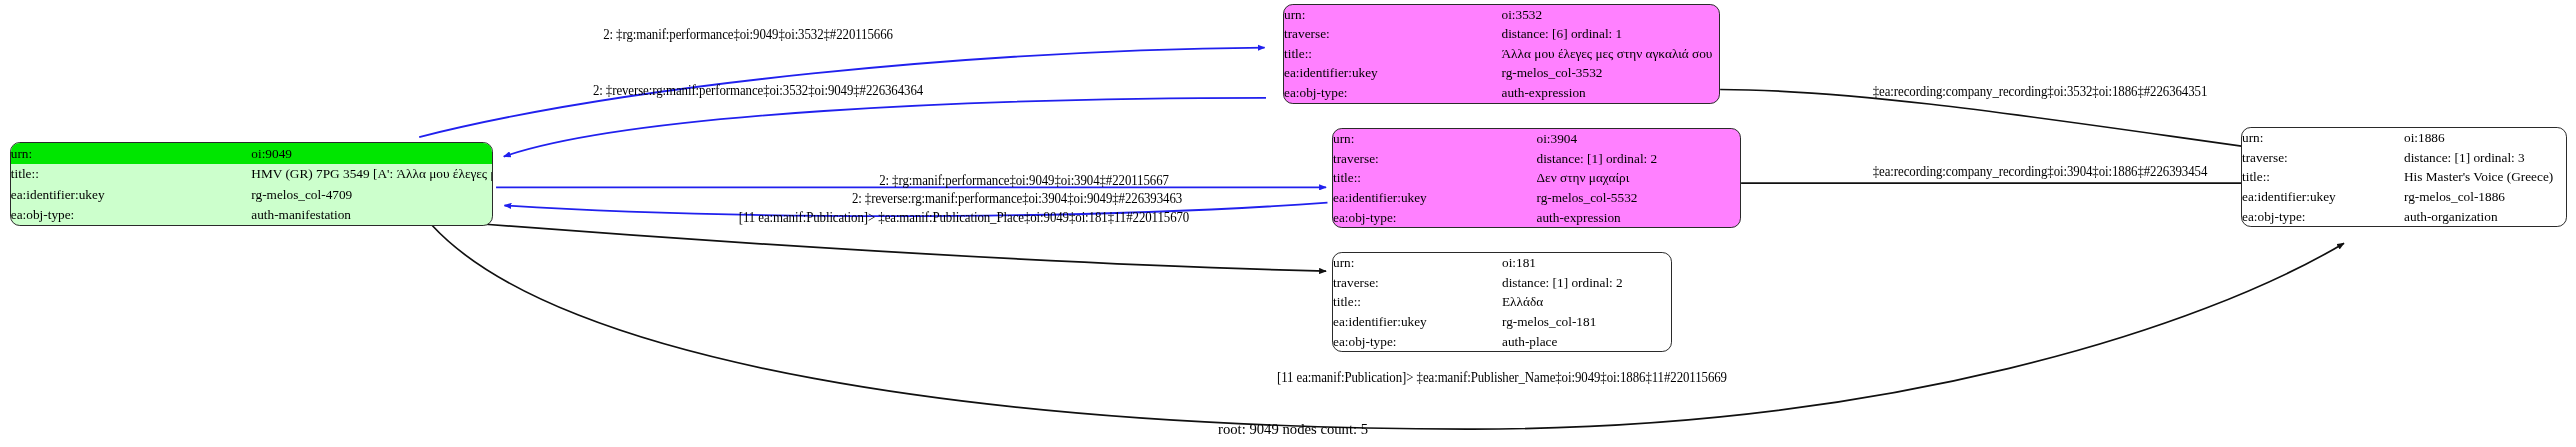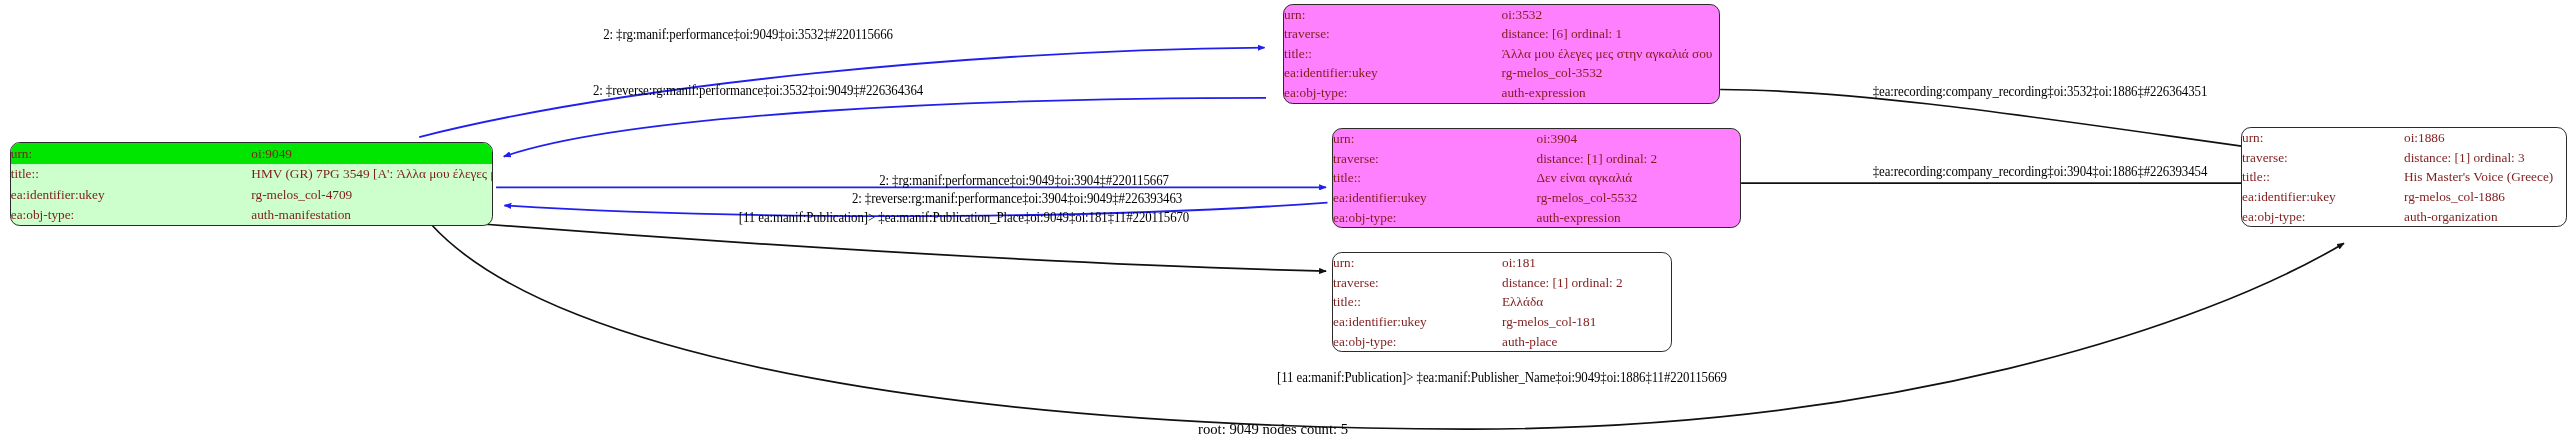--- a/index.html
+++ b/index.html
@@ -38,21 +38,21 @@
     border-collapse: collapse;
     width: 100%;
     height: 100%;
     table-layout: fixed;
   }
   .node td {
     font-size: 13.3px;
     line-height: 1.0;
     padding: 1.4px 0 1.4px 0;
     white-space: nowrap;
-    color: #7f1d1d;
+    color: #000000;
     vertical-align: middle;
   }
   .k { padding-left: 9.8px; }
   .v { padding-left: 2.8px; margin-top: 26px; }
   .hl { background: #00e600; }
 
   .edge-label {
     position: absolute;
     font-size: 14px;
     color: #000000;
@@ -60,20 +60,21 @@
     letter-spacing: -0.1px;
     transform: scaleX(0.92);
     transform-origin: left center;
   }
   .edge-label.ctr { transform: translateX(-50%) scaleX(0.92); transform-origin: center center; }
   .caption {
     position: absolute;
     font-size: 14.7px;
     color: #000000;
     white-space: nowrap;
+    margin-left: 20px;
   }
 </style>
 </head>
 <body>
 
 <div id="canvas">
 
   <svg class="edges" viewBox="0 0 3687 641">
     <defs>
       <marker id="arrB" markerWidth="11" markerHeight="9" refX="10" refY="4.5" orient="auto" markerUnits="userSpaceOnUse">
@@ -157,21 +158,21 @@
           <tr>
         <td class="k">urn:</td>
         <td class="v">oi:3904</td>
       </tr>
       <tr>
         <td class="k">traverse:</td>
         <td class="v">distance: [1]     ordinal: 2</td>
       </tr>
       <tr>
         <td class="k">title::</td>
-        <td class="v">Δεν είναι αγκαλιά</td>
+        <td class="v">Δεν στην μαχαίρι</td>
       </tr>
       <tr>
         <td class="k">ea:identifier:ukey</td>
         <td class="v">rg-melos_col-5532</td>
       </tr>
       <tr>
         <td class="k">ea:obj-type:</td>
         <td class="v">auth-expression</td>
       </tr>
     </tbody>

